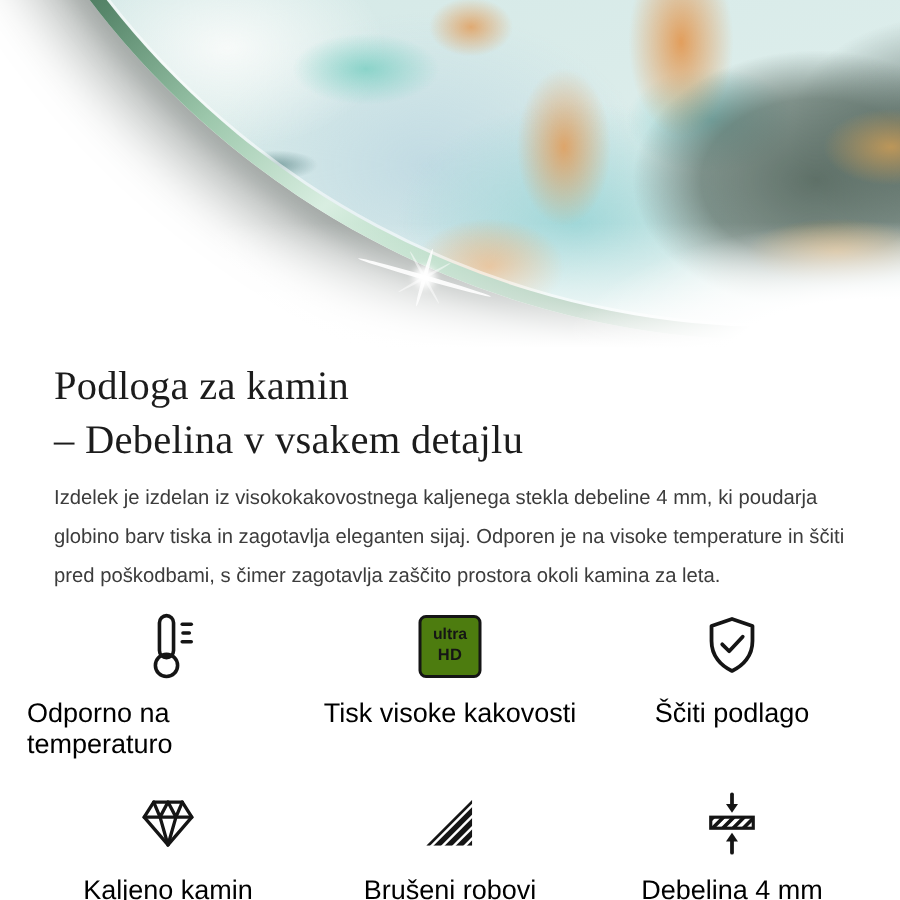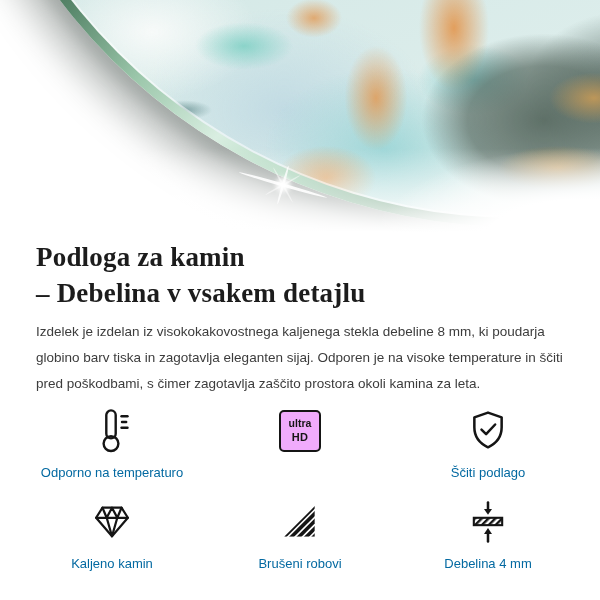--- a/index.html
+++ b/index.html
@@ -44,41 +44,41 @@
   .hero-fade {
     position:absolute; inset:0; pointer-events:none;
     background:
       radial-gradient(280px 130px at 580px 245px, #ffffff 35%, rgba(255,255,255,0) 75%),
       linear-gradient(to bottom, rgba(255,255,255,0) 0%, rgba(255,255,255,0) 64%, rgba(255,255,255,0.55) 86%, #ffffff 100%);
   }
 
   
   .content { padding:0 36px; }
   .page-title {
-    margin-top:7px; font-family:"Liberation Serif", serif; font-weight:700;
+    margin-top:7px; font-family:"Liberation Serif", serif; font-weight:400;
     font-size:27px; line-height:36px; color:#1c1c1c; letter-spacing:0.2px;
   }
   .description {
     margin-top:8px; font-size:13.5px; line-height:26px; color:#3c3c3c;
   }
 
   
   .features {
     display:grid; grid-template-columns:1fr 1fr 1fr;
     padding:0 18px; margin-top:10px; row-gap:18px;
   }
   .feature { display:flex; flex-direction:column; align-items:center; }
   .icon-box { height:48px; display:flex; align-items:center; justify-content:center; }
-  .feature-label { margin-top:10px; font-size:13px; color:#0369a1; }
+  .feature-label { margin-top:10px; font-size:18px; color:#000000; }
   .icon-svg { display:block; }
 
   .uhd-box {
     width:42px; height:42px; border:2.5px solid #151515; border-radius:5px;
     display:flex; flex-direction:column; align-items:center; justify-content:center;
-    color:#151515; background:#f0abfc;
+    color:#151515; background:#4d7c0f;
   }
   .uhd-top { font-size:10.5px; font-weight:700; line-height:11px; letter-spacing:0; }
   .uhd-bottom { font-size:11px; font-weight:700; line-height:16px; letter-spacing:0.3px; }
 </style>
 </head>
 <body>
 
 <div class="stage">
 
   <div class="hero">
@@ -100,21 +100,21 @@
       </g>
     </svg>
     <div class="hero-fade"></div>
   </div>
 
   <div class="content">
     <h1 class="page-title">
       <span>Podloga za kamin</span><br>
       <span>– Debelina v vsakem detajlu</span>
     </h1>
-    <p class="description">Izdelek je izdelan iz visokokakovostnega kaljenega stekla debeline 8 mm, ki poudarja globino barv tiska in zagotavlja eleganten sijaj. Odporen je na visoke temperature in ščiti pred poškodbami, s čimer zagotavlja zaščito prostora okoli kamina za leta.</p>
+    <p class="description">Izdelek je izdelan iz visokokakovostnega kaljenega stekla debeline 4 mm, ki poudarja globino barv tiska in zagotavlja eleganten sijaj. Odporen je na visoke temperature in ščiti pred poškodbami, s čimer zagotavlja zaščito prostora okoli kamina za leta.</p>
   </div>
 
   <div class="features">
 
     <div class="feature">
       <div class="icon-box">
         <svg class="icon-svg" width="36" height="46" viewBox="0 0 36 46">
           <g fill="none" stroke="#151515" stroke-width="2.4" stroke-linecap="round">
             <rect x="12.3" y="2.4" width="9.4" height="28" rx="4.7"></rect>
             <circle cx="17" cy="35.6" r="7.4"></circle>
@@ -127,20 +127,21 @@
       <div class="feature-label">Odporno na temperaturo</div>
     </div>
 
     <div class="feature">
       <div class="icon-box">
         <div class="uhd-box">
           <span class="uhd-top">ultra</span>
           <span class="uhd-bottom">HD</span>
         </div>
       </div>
+      <div class="feature-label">Tisk visoke kakovosti</div>
     </div>
 
     <div class="feature">
       <div class="icon-box">
         <svg class="icon-svg" width="36" height="42" viewBox="0 0 34 40">
           <g fill="none" stroke="#151515" stroke-width="2.4" stroke-linecap="round" stroke-linejoin="round">
             <path d="M17 2.5 L30 7 v9.5 c0 9.5 -6 15.8 -13 19 c-7 -3.2 -13 -9.5 -13 -19 V7 Z"></path>
             <path d="M10.8 18.6 l4.4 4.4 8.6 -9.2"></path>
           </g>
         </svg>

